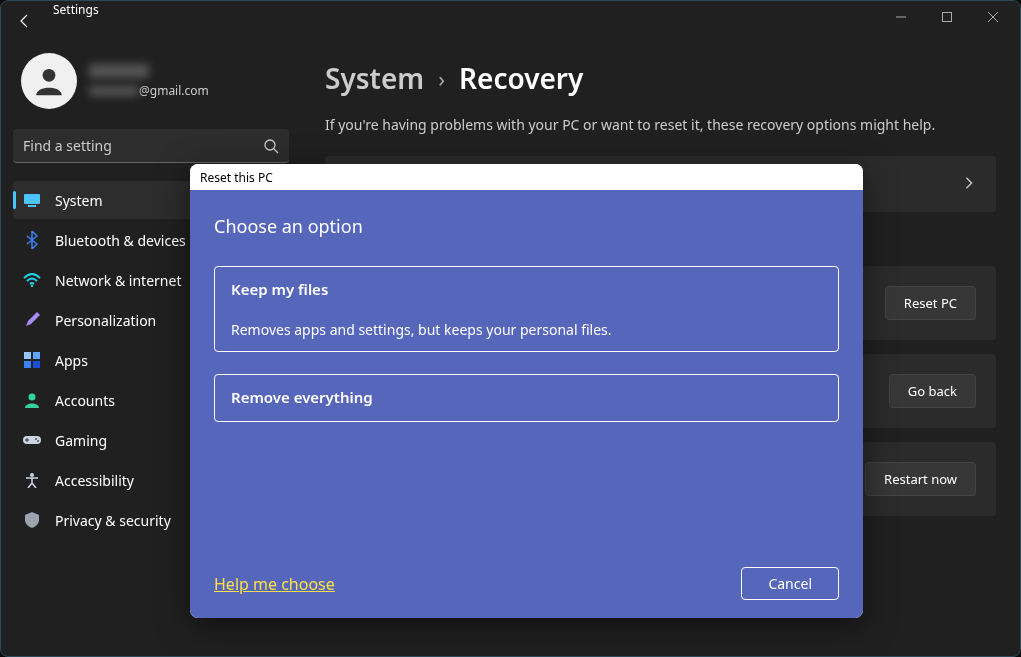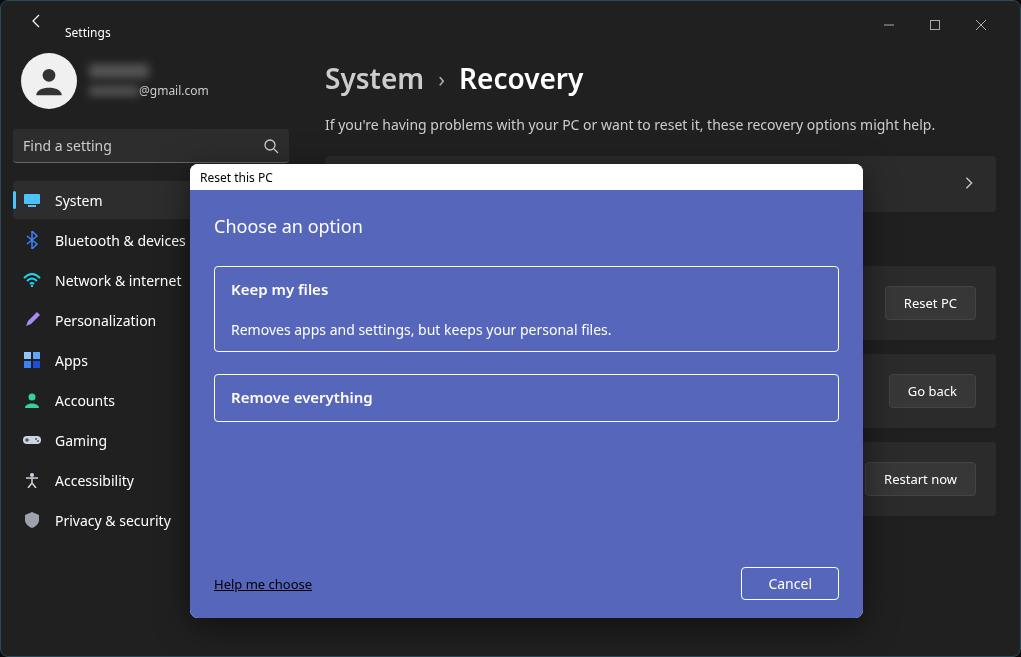--- a/index.html
+++ b/index.html
@@ -1,20 +1,20 @@
 <!DOCTYPE html>
 <html><head>
 <meta charset="utf-8">
 <style>
 * { margin: 0; padding: 0; box-sizing: border-box; font-family: "Segoe UI", system-ui, sans-serif; }
 body { width: 1021px; height: 657px; background: #0a0a0a; overflow: hidden; position: relative; }
 .window { width: 1021px; height: 657px; background: #202020; border: 1px solid #2a4a5a; border-radius: 8px; position: relative; overflow: hidden; }
 
 
-.titlebar { height: 40px; display: flex; align-items: flex-end; padding: 0 16px; color: #fff; }
+.titlebar { height: 40px; display: flex; align-items: flex-start; padding: 0 4px; color: #fff; }
 .back-btn { width: 40px; height: 40px; display: flex; align-items: center; justify-content: center; color: #fff; cursor: pointer; }
 .title { font-size: 12px; margin-left: 8px; }
 .win-controls { margin-left: auto; display: flex; }
 .win-btn { width: 46px; height: 32px; display: flex; align-items: center; justify-content: center; color: #aaa; cursor: pointer; }
 
 
 .body { display: flex; height: calc(100% - 40px); }
 .sidebar { width: 300px; padding: 0 12px 12px 12px; }
 .account { display: flex; align-items: center; gap: 12px; padding: 12px 8px 20px 8px; }
 .avatar { width: 56px; height: 56px; border-radius: 50%; background: #f0f0f0; display: flex; align-items: center; justify-content: center; }
@@ -49,21 +49,21 @@
 
 
 .modal { position: absolute; left: 189px; top: 163px; width: 673px; height: 454px; background: #fff; border-radius: 8px; overflow: hidden; box-shadow: 0 8px 32px rgba(0,0,0,.5); }
 .modal-titlebar { height: 26px; background: #fff; color: #000; font-size: 12px; padding: 5px 10px; }
 .modal-body { background: #5666bb; height: calc(100% - 26px); padding: 24px 24px 18px 24px; color: #fff; display: flex; flex-direction: column; }
 .modal-heading { font-size: 18px; font-weight: 400; margin-bottom: 28px; }
 .option { border: 1.5px solid #fff; border-radius: 4px; padding: 12px 16px; margin-bottom: 22px; cursor: pointer; }
 .option-title { font-weight: 600; font-size: 15px; margin-bottom: 2px; }
 .option-desc { font-size: 14px; margin-top: 21px; }
 .modal-footer { margin-top: auto; display: flex; align-items: center; }
-.help-link { color: #000000; text-decoration: underline; font-size: 13px; cursor: pointer; }
+.help-link { color: #fde047; text-decoration: underline; font-size: 16px; cursor: pointer; }
 .cancel-btn { margin-left: auto; border: 1.5px solid #fff; background: transparent; color: #fff; padding: 6px 26px; border-radius: 4px; font-size: 14px; cursor: pointer; }
 </style>
 </head>
 <body>
 
 <div class="window">
 
   <div class="titlebar">
     <div class="back-btn">
       <svg width="16" height="16" viewBox="0 0 16 16">

